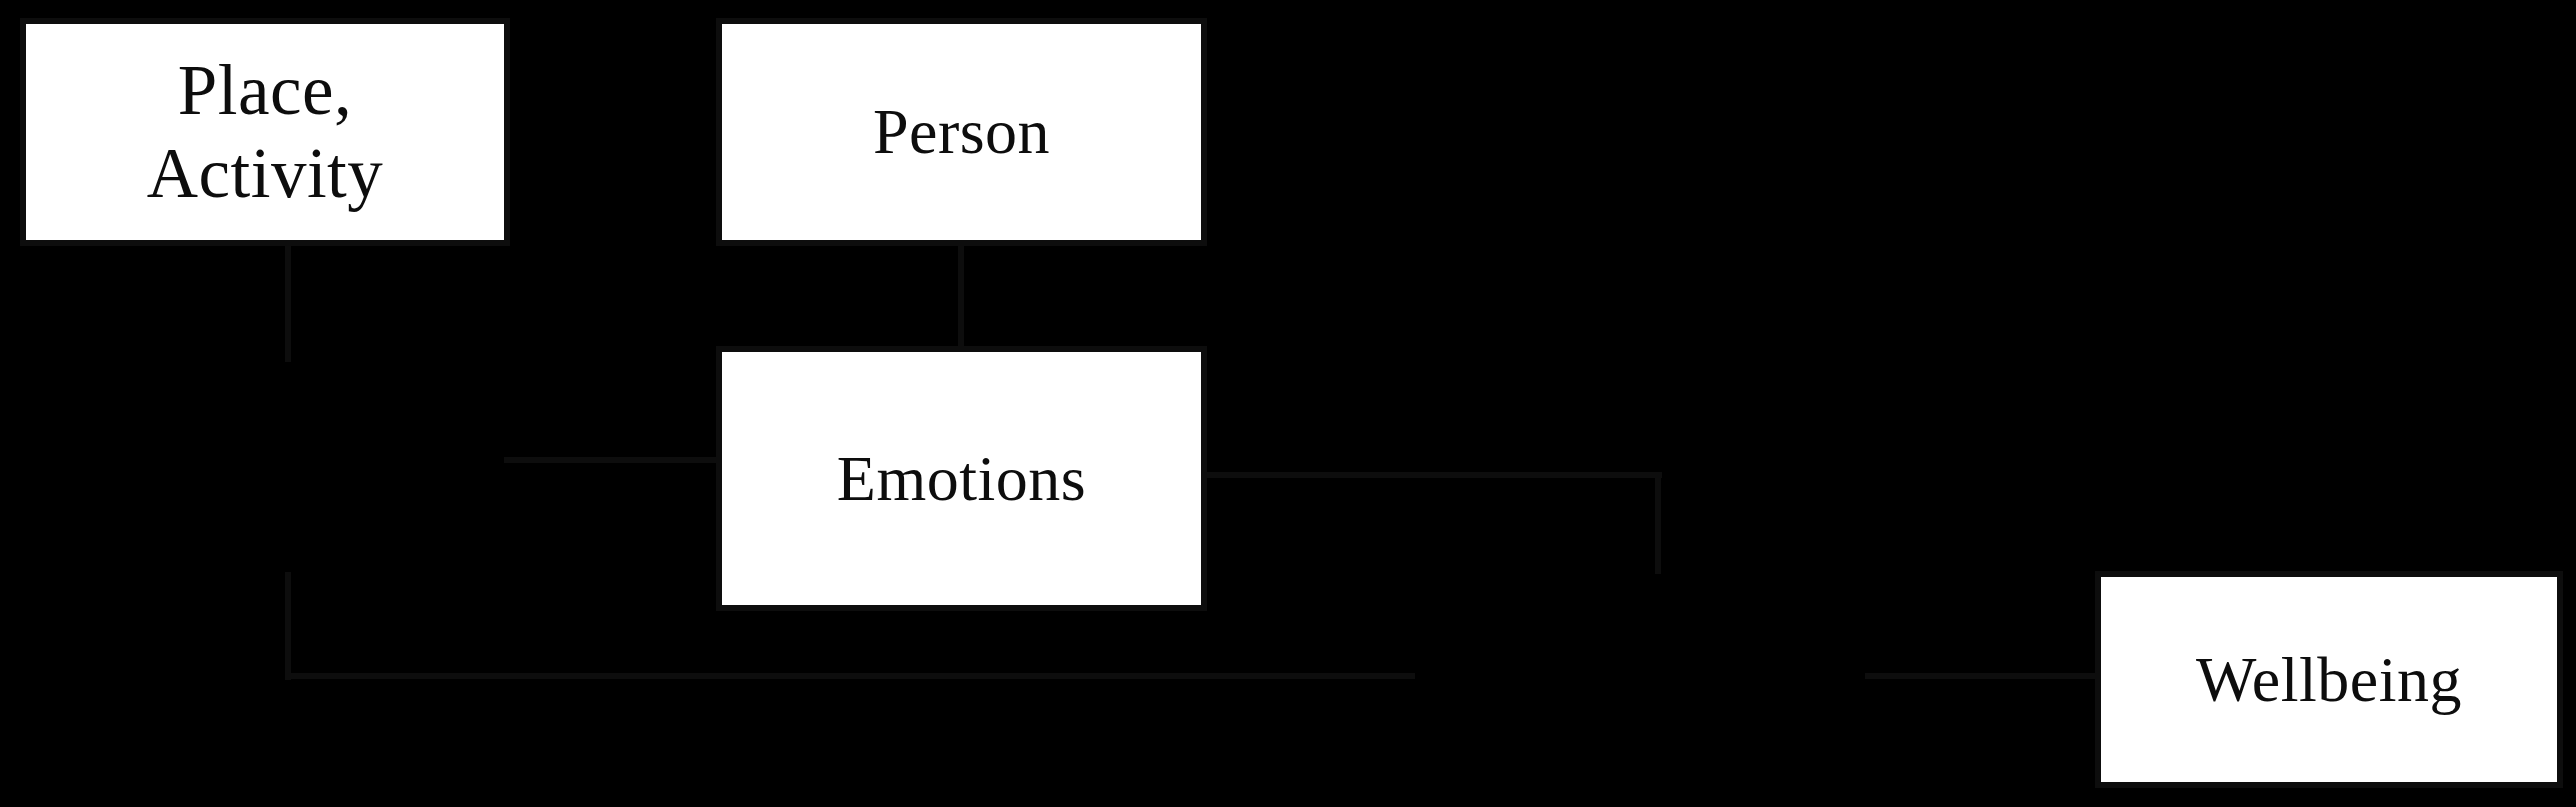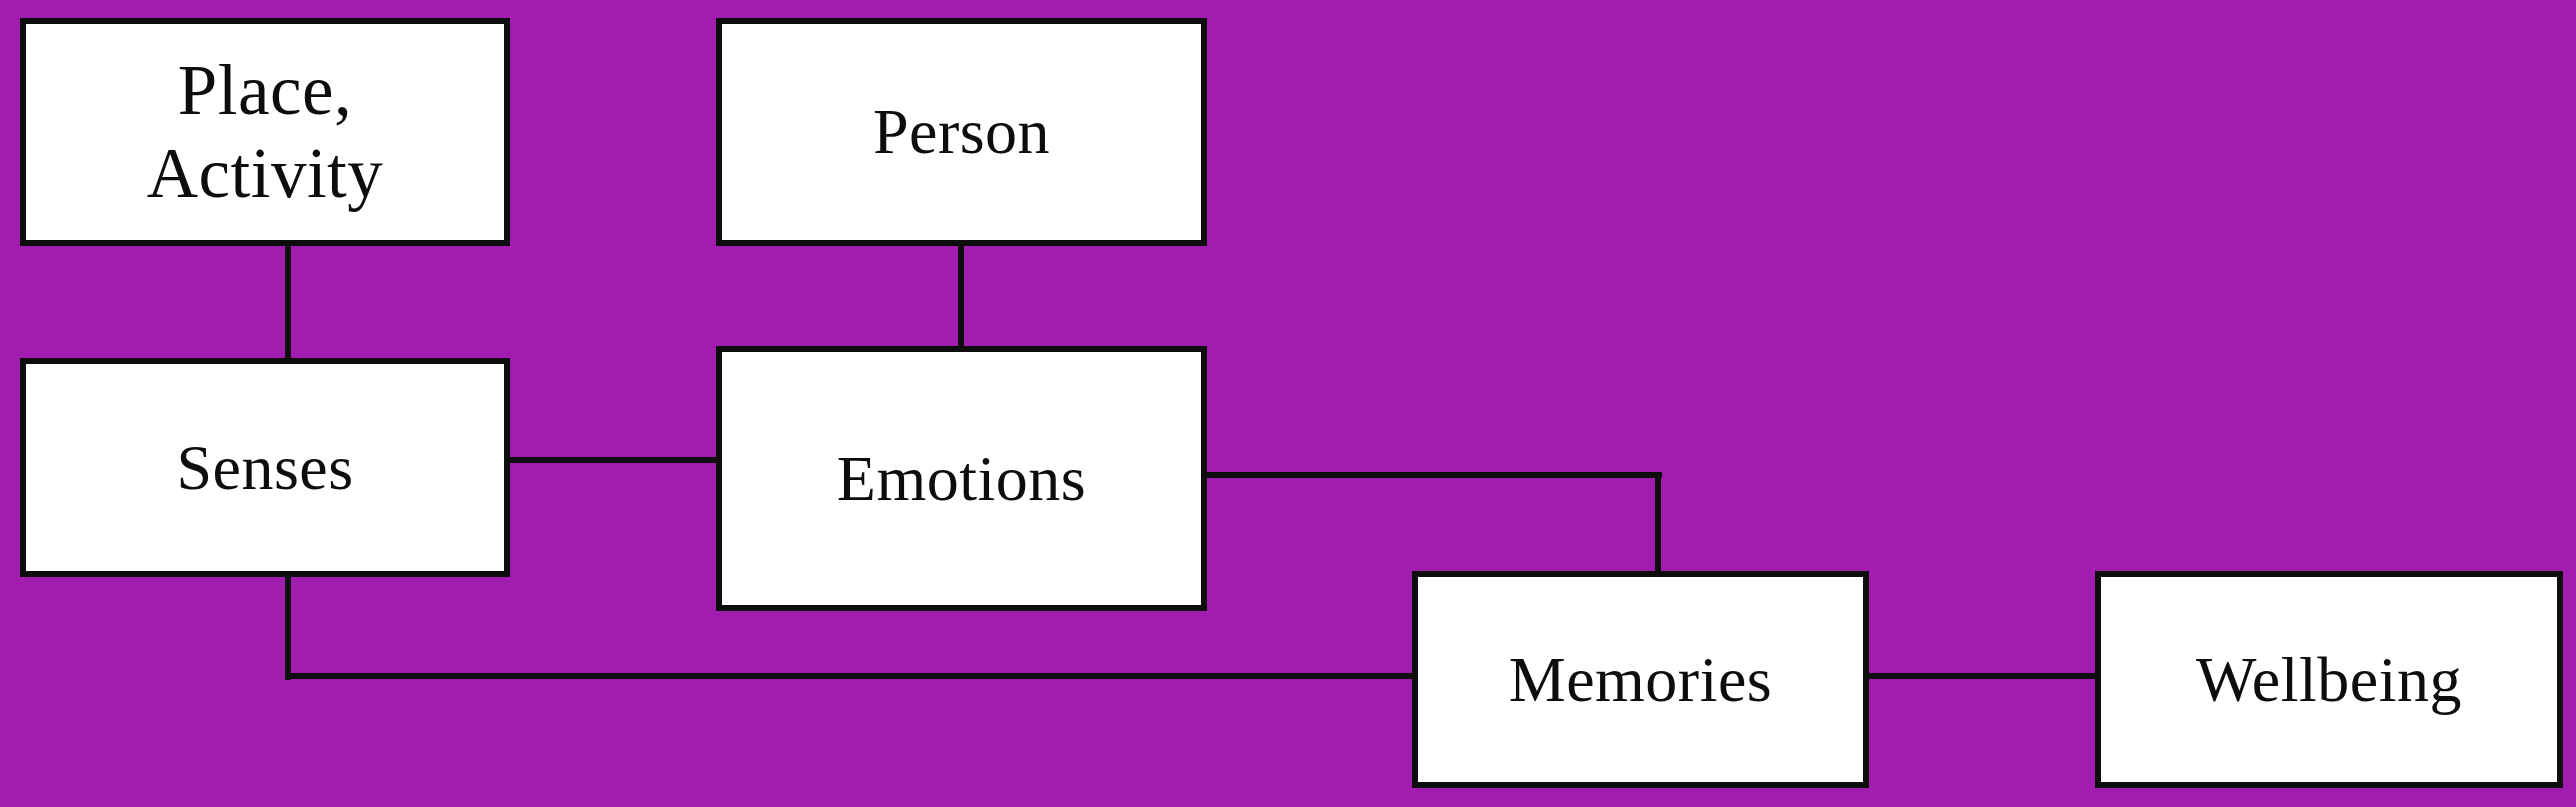--- a/index.html
+++ b/index.html
@@ -9,21 +9,21 @@
     background: #ffffff;
   }
   body {
     font-family: "Liberation Serif", "DejaVu Serif", serif;
     color: #000000;
   }
   #diagram-canvas {
     position: relative;
     width: 2576px;
     height: 808px;
-    background: #a21caf;
+    background: #000000;
     overflow: hidden;
   }
   .node-box {
     position: absolute;
     box-sizing: border-box;
     background: #ffffff;
     border: 6.4px solid #0d0d0d;
     display: flex;
     align-items: center;
     justify-content: center;
@@ -89,30 +89,24 @@
 
   <div class="node-box" id="node-place-activity">
     <span class="node-label two-line">Place,
 Activity</span>
   </div>
 
   <div class="node-box" id="node-person">
     <span class="node-label">Person</span>
   </div>
 
-  <div class="node-box" id="node-senses">
-    <span class="node-label">Senses</span>
-  </div>
 
   <div class="node-box" id="node-emotions">
     <span class="node-label">Emotions</span>
   </div>
 
-  <div class="node-box" id="node-memories">
-    <span class="node-label">Memories</span>
-  </div>
 
   <div class="node-box" id="node-wellbeing">
     <span class="node-label">Wellbeing</span>
   </div>
 
 </div>
 
 
 </body></html>

